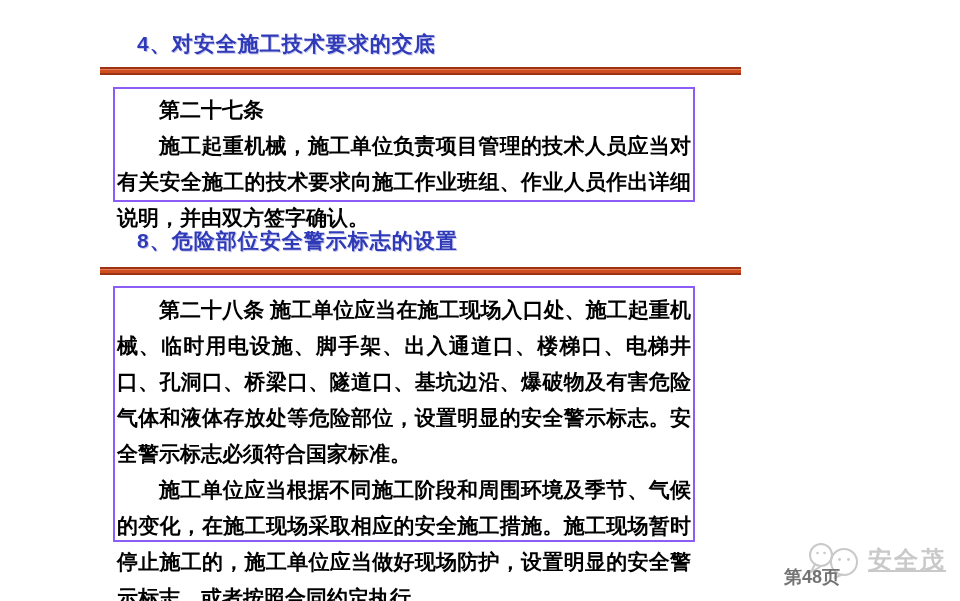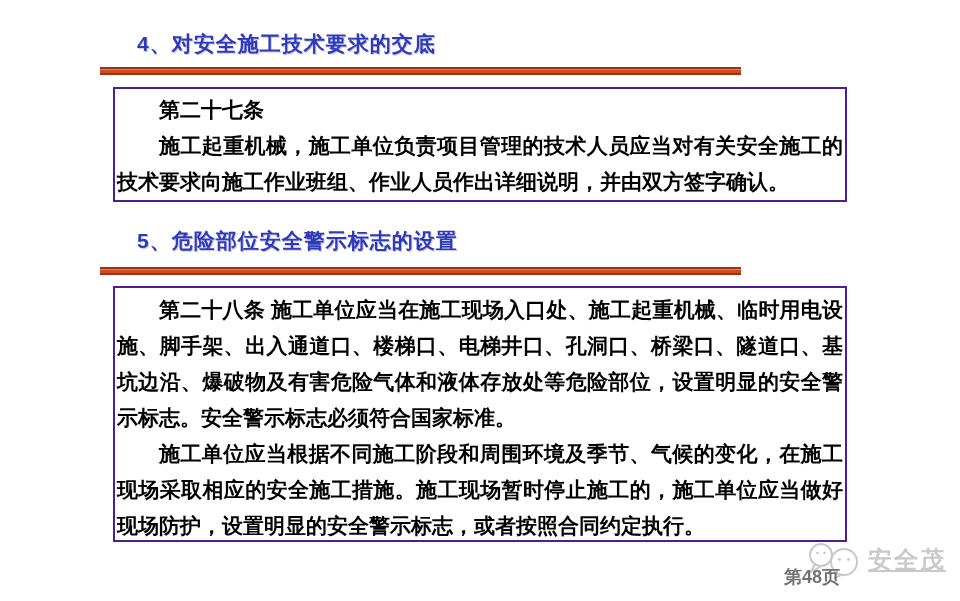--- a/index.html
+++ b/index.html
@@ -31,22 +31,22 @@
       #9c3317 0%, #9c3317 20%,
       #e8855e 32%, #e8855e 42%,
       #d04d1f 42%, #d04d1f 72%,
       #9c3317 80%, #9c3317 100%);
   }
   .divider.d1{top:67px;}
   .divider.d2{top:267px;}
   .textbox{
     position:absolute;
     left:113px;
-    width:734px;
-    border:2px solid #4c1d95;
+    width:582px;
+    border:2px solid #8b5cf6;
     box-sizing:border-box;
     background:#ffffff;
     color:#000000;
     font-weight:bold;
     font-size:21px;
     text-align:justify;
   }
   .textbox.b1{top:87px;height:115px;line-height:36px;padding:3px 2px 0 2px;}
   .textbox.b2{top:286px;height:256px;line-height:36px;padding:4px 2px 0 2px;}
   .textbox p{margin:0;text-indent:2em;}
@@ -80,21 +80,21 @@
 
   <div class="heading h4">4、对安全施工技术要求的交底</div>
 
   <div class="divider d1"></div>
 
   <div class="textbox b1">
     <p>第二十七条</p>
     <p>施工起重机械，施工单位负责项目管理的技术人员应当对有关安全施工的技术要求向施工作业班组、作业人员作出详细说明，并由双方签字确认。</p>
   </div>
 
-  <div class="heading h5">5、危险部位安全警示标志的设置</div>
+  <div class="heading h5">8、危险部位安全警示标志的设置</div>
 
   <div class="divider d2"></div>
 
   <div class="textbox b2">
     <p>第二十八条 施工单位应当在施工现场入口处、施工起重机械、临时用电设施、脚手架、出入通道口、楼梯口、电梯井口、孔洞口、桥梁口、隧道口、基坑边沿、爆破物及有害危险气体和液体存放处等危险部位，设置明显的安全警示标志。安全警示标志必须符合国家标准。</p>
     <p>施工单位应当根据不同施工阶段和周围环境及季节、气候的变化，在施工现场采取相应的安全施工措施。施工现场暂时停止施工的，施工单位应当做好现场防护，设置明显的安全警示标志，或者按照合同约定执行。</p>
   </div>
 
   <div class="watermark">
     <span>

